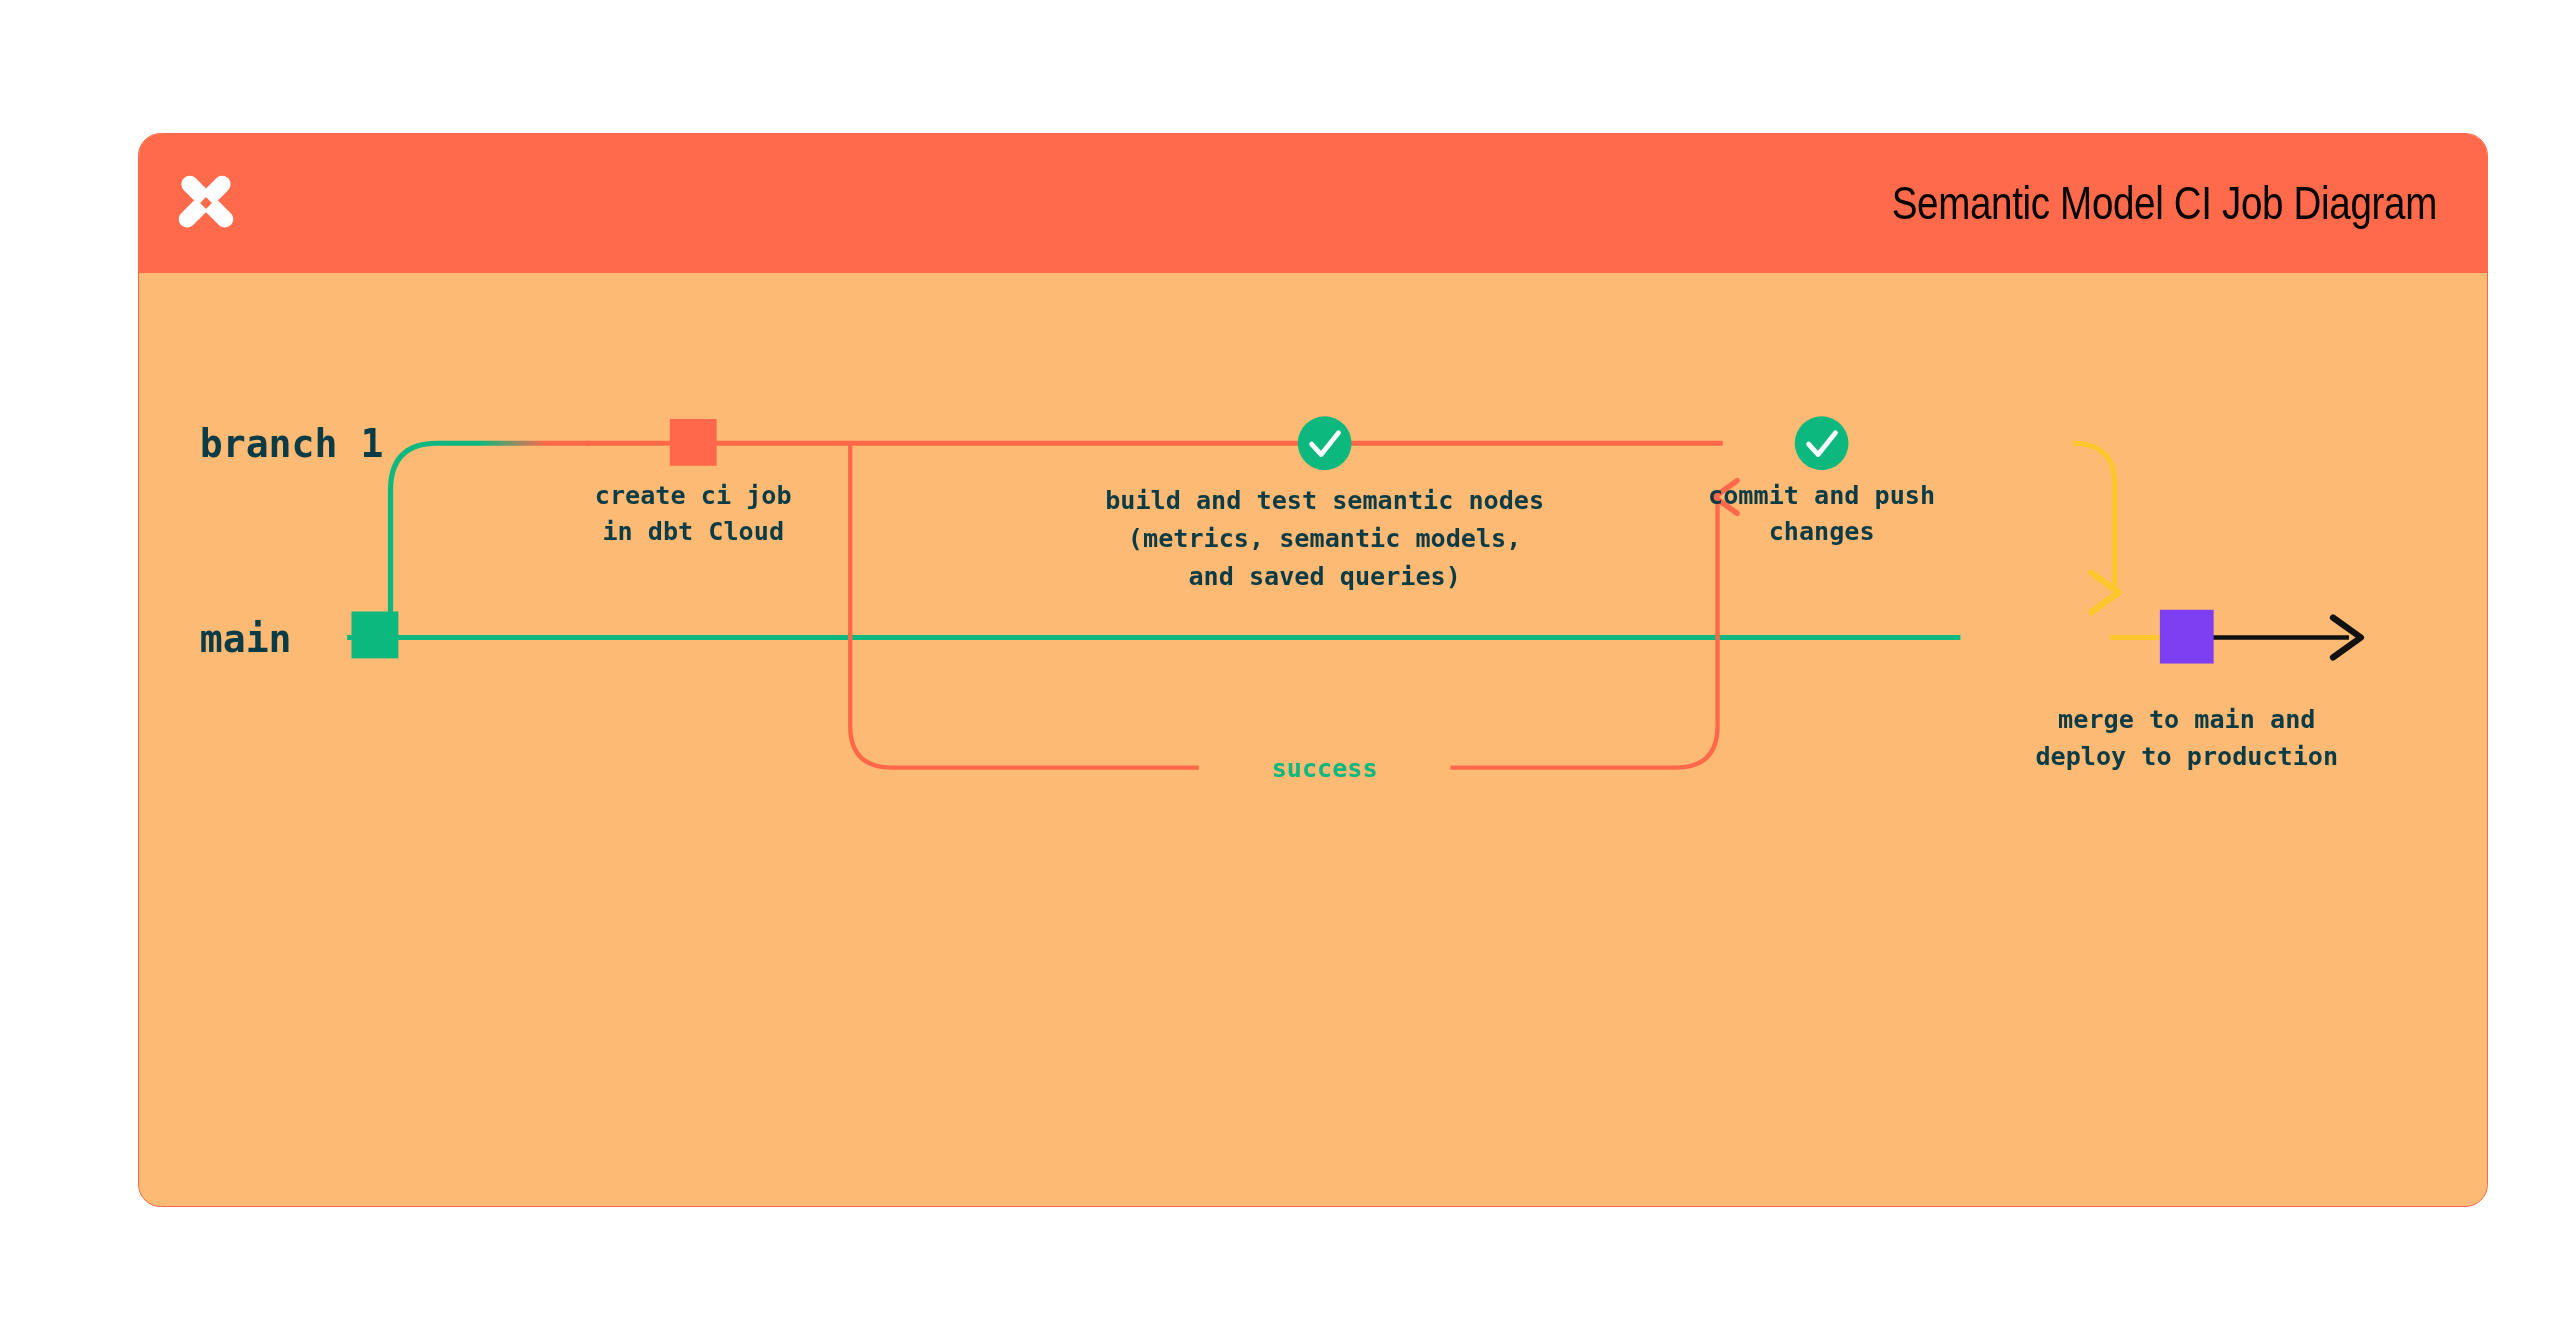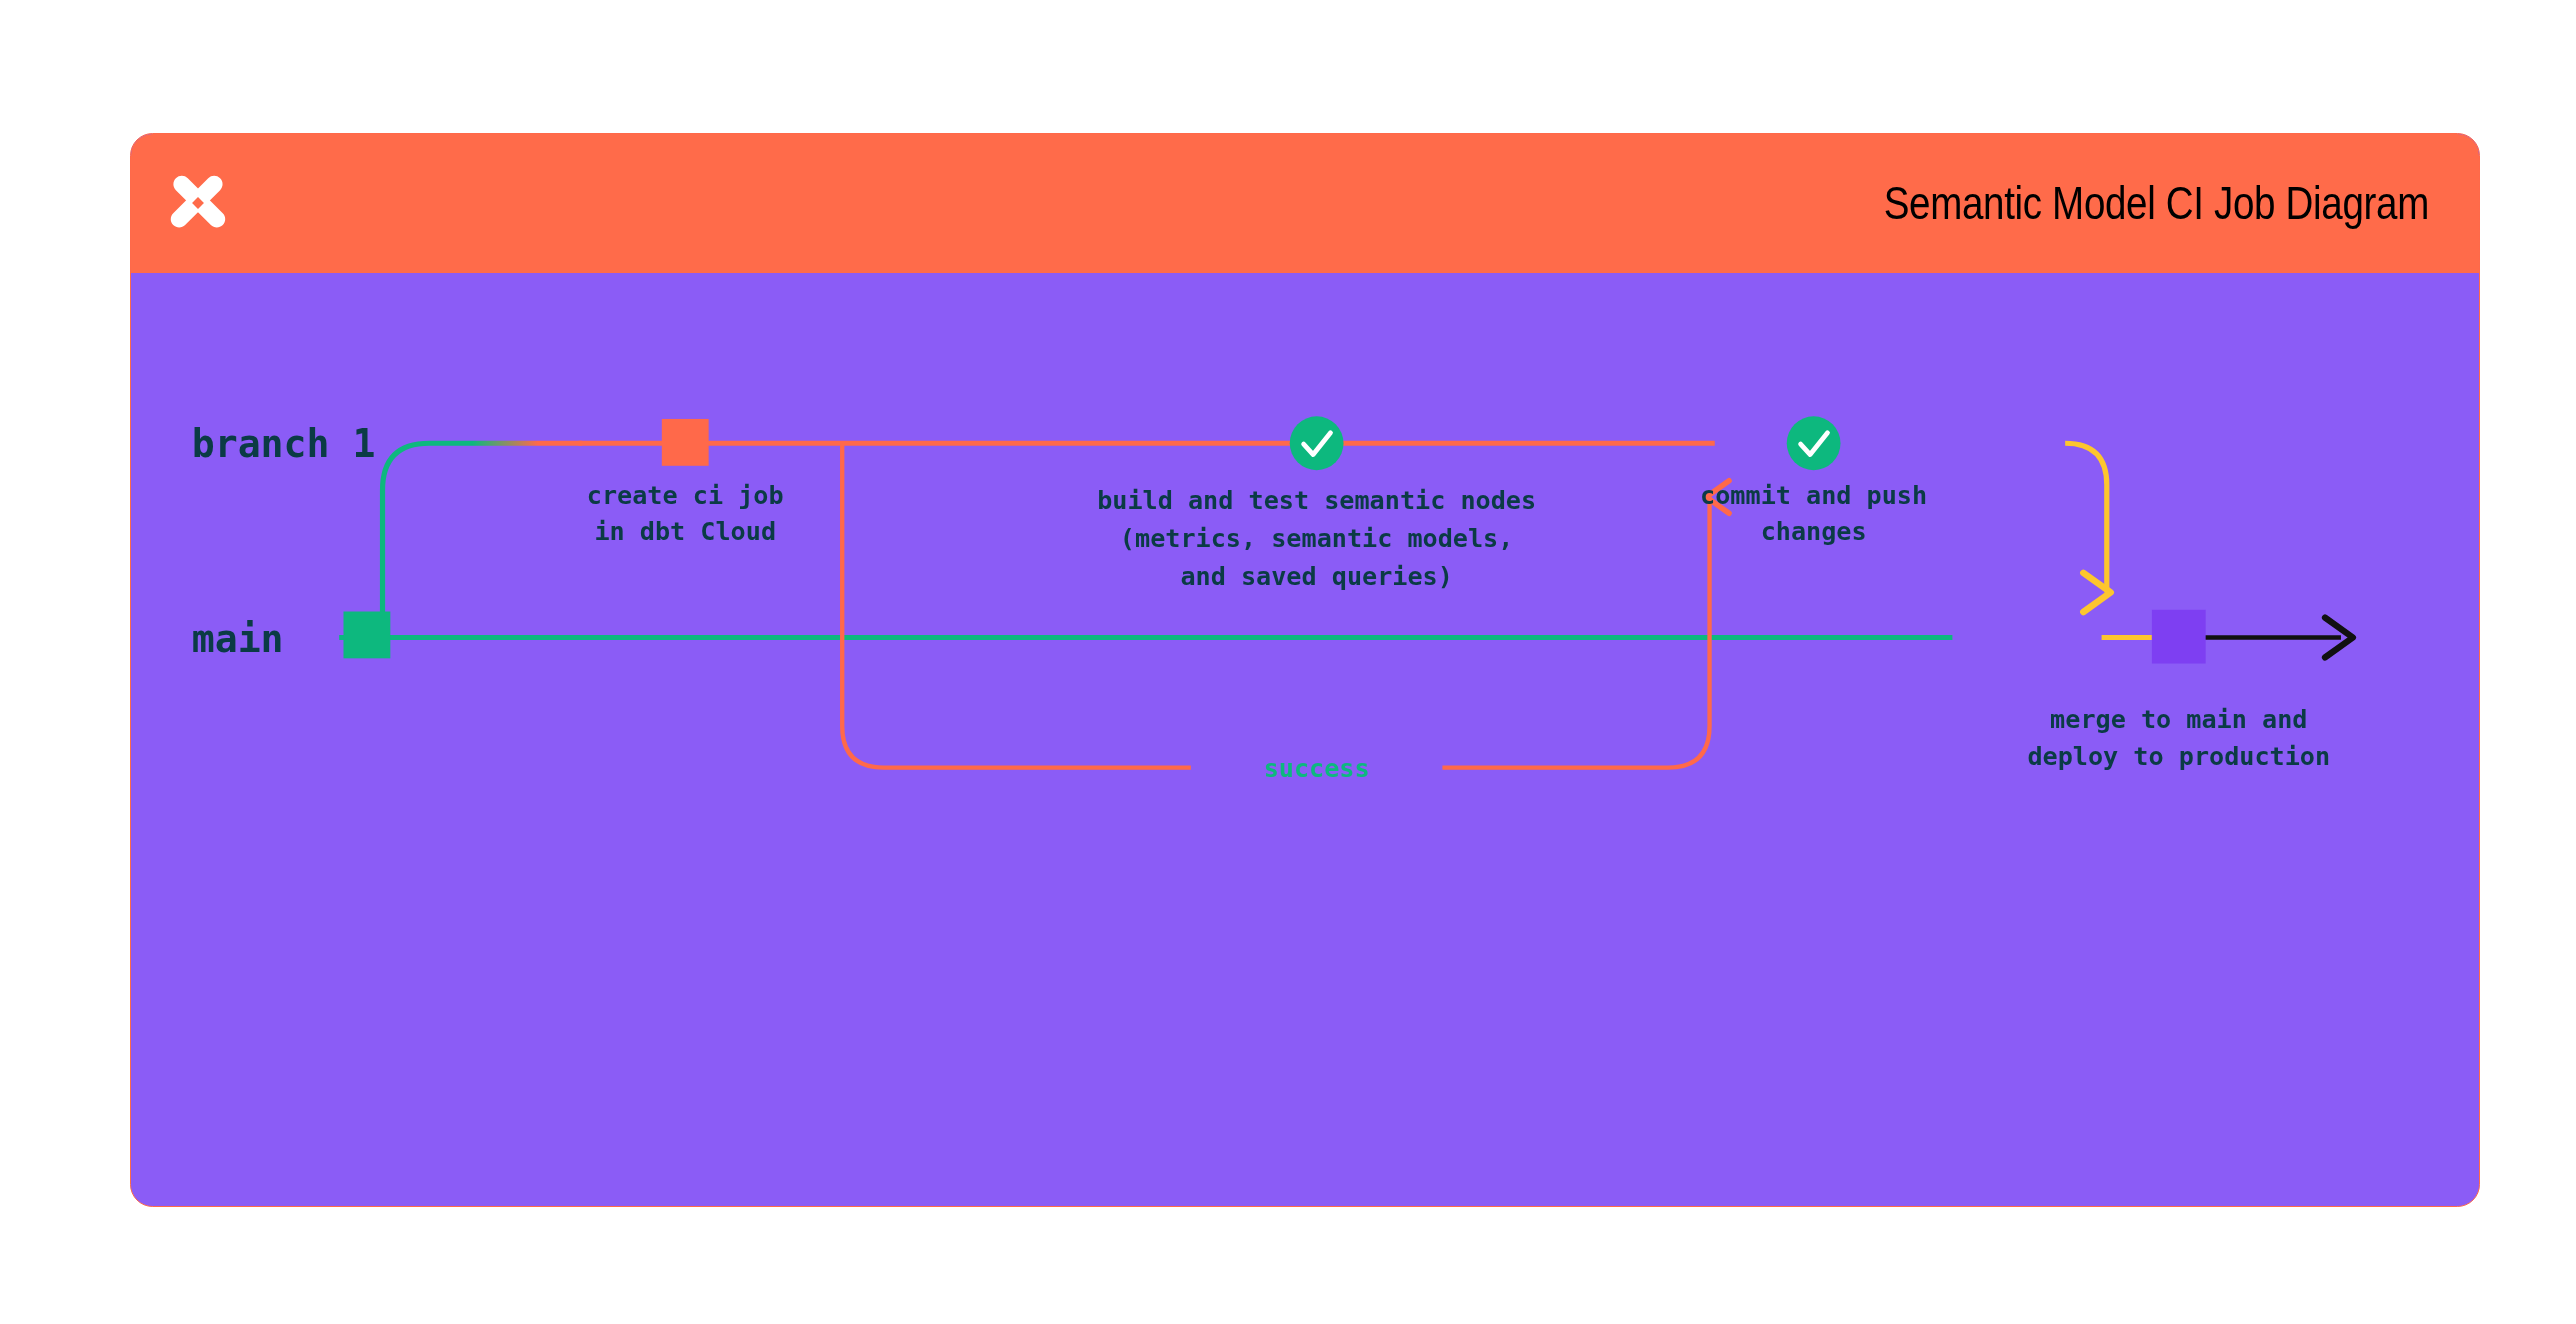--- a/index.html
+++ b/index.html
@@ -17,28 +17,28 @@
   #stage {
     position: relative;
     width: 2576px;
     height: 1324px;
     background: #ffffff;
   }
 
   
   .card {
     position: absolute;
-    left: 130px;
+    left: 138px;
     top: 133px;
     width: 2350px;
     height: 1074px;
     border: 1.7px solid #FF694A;
     border-radius: 22.6px;
     box-sizing: border-box;
-    background: #8b5cf6;
+    background: #fdba74;
     overflow: hidden;
   }
 
   .card-header {
     position: absolute;
     left: -1.7px;
     top: -1.7px;
     width: 2350px;
     height: 141px;
     background: #FF6B4A;

